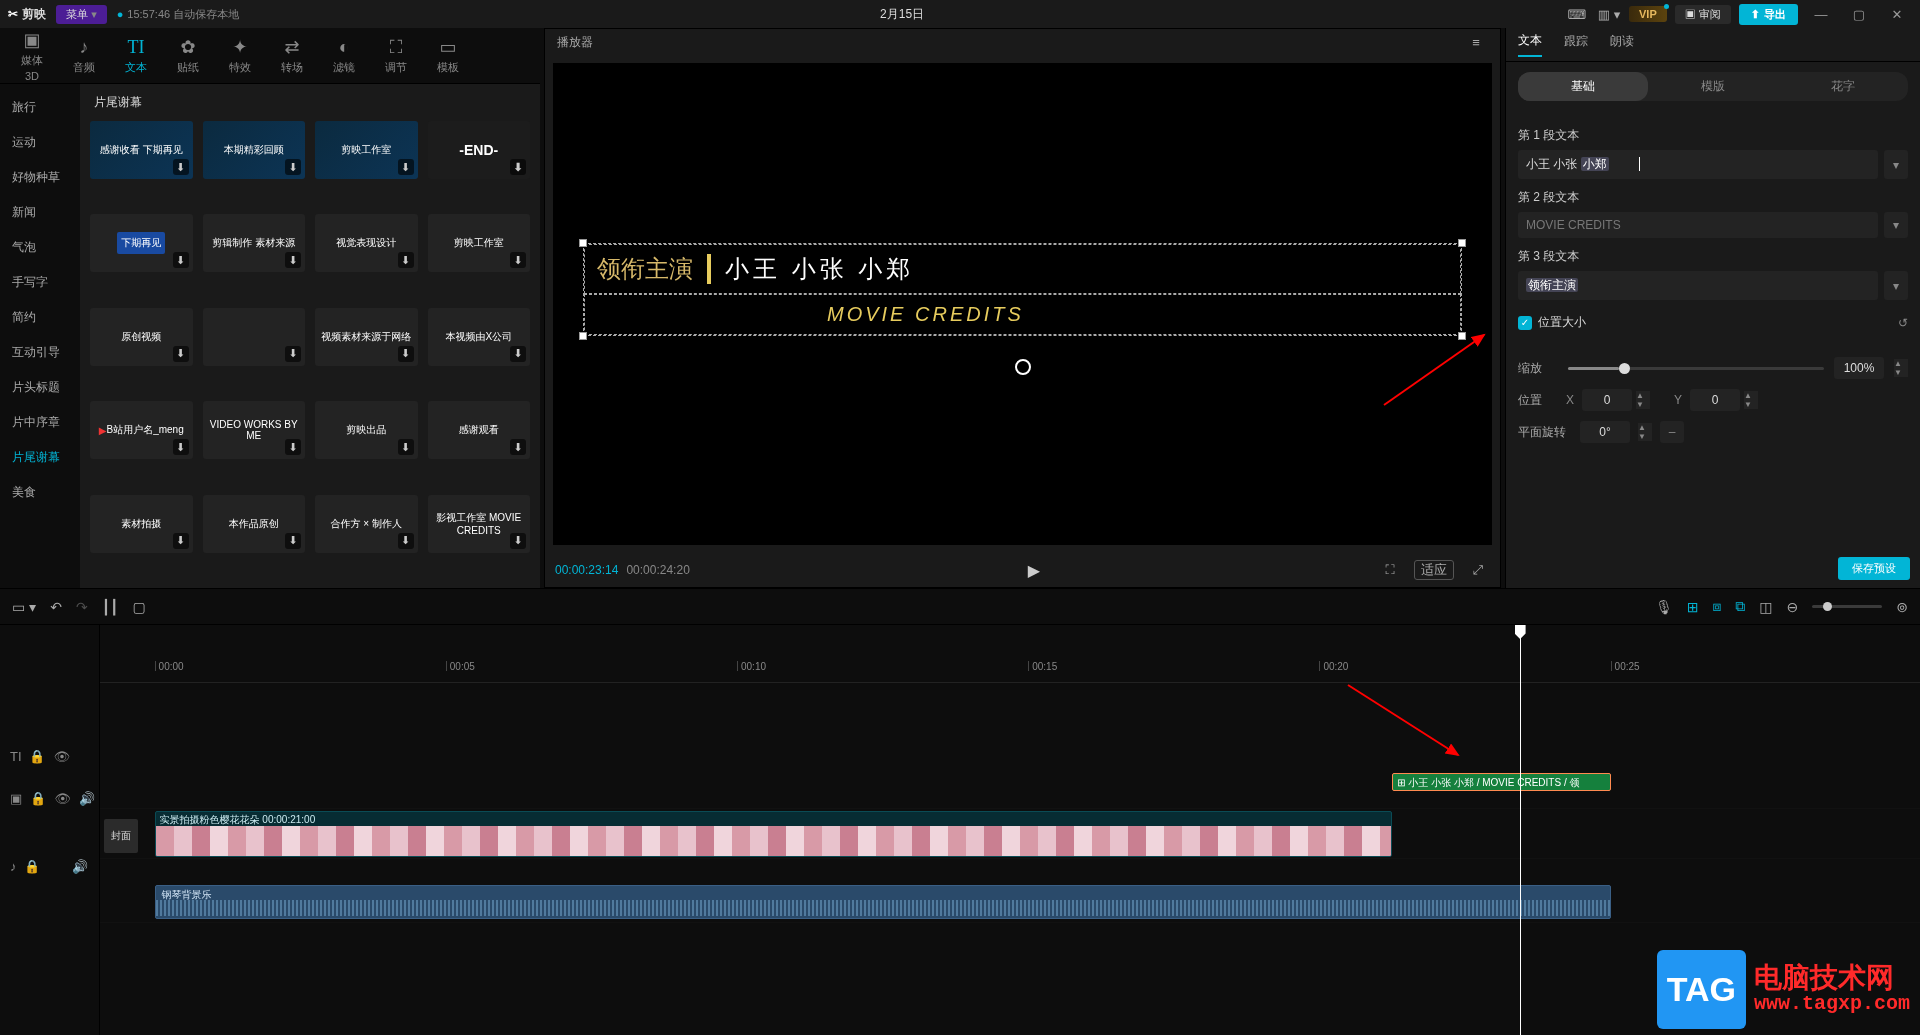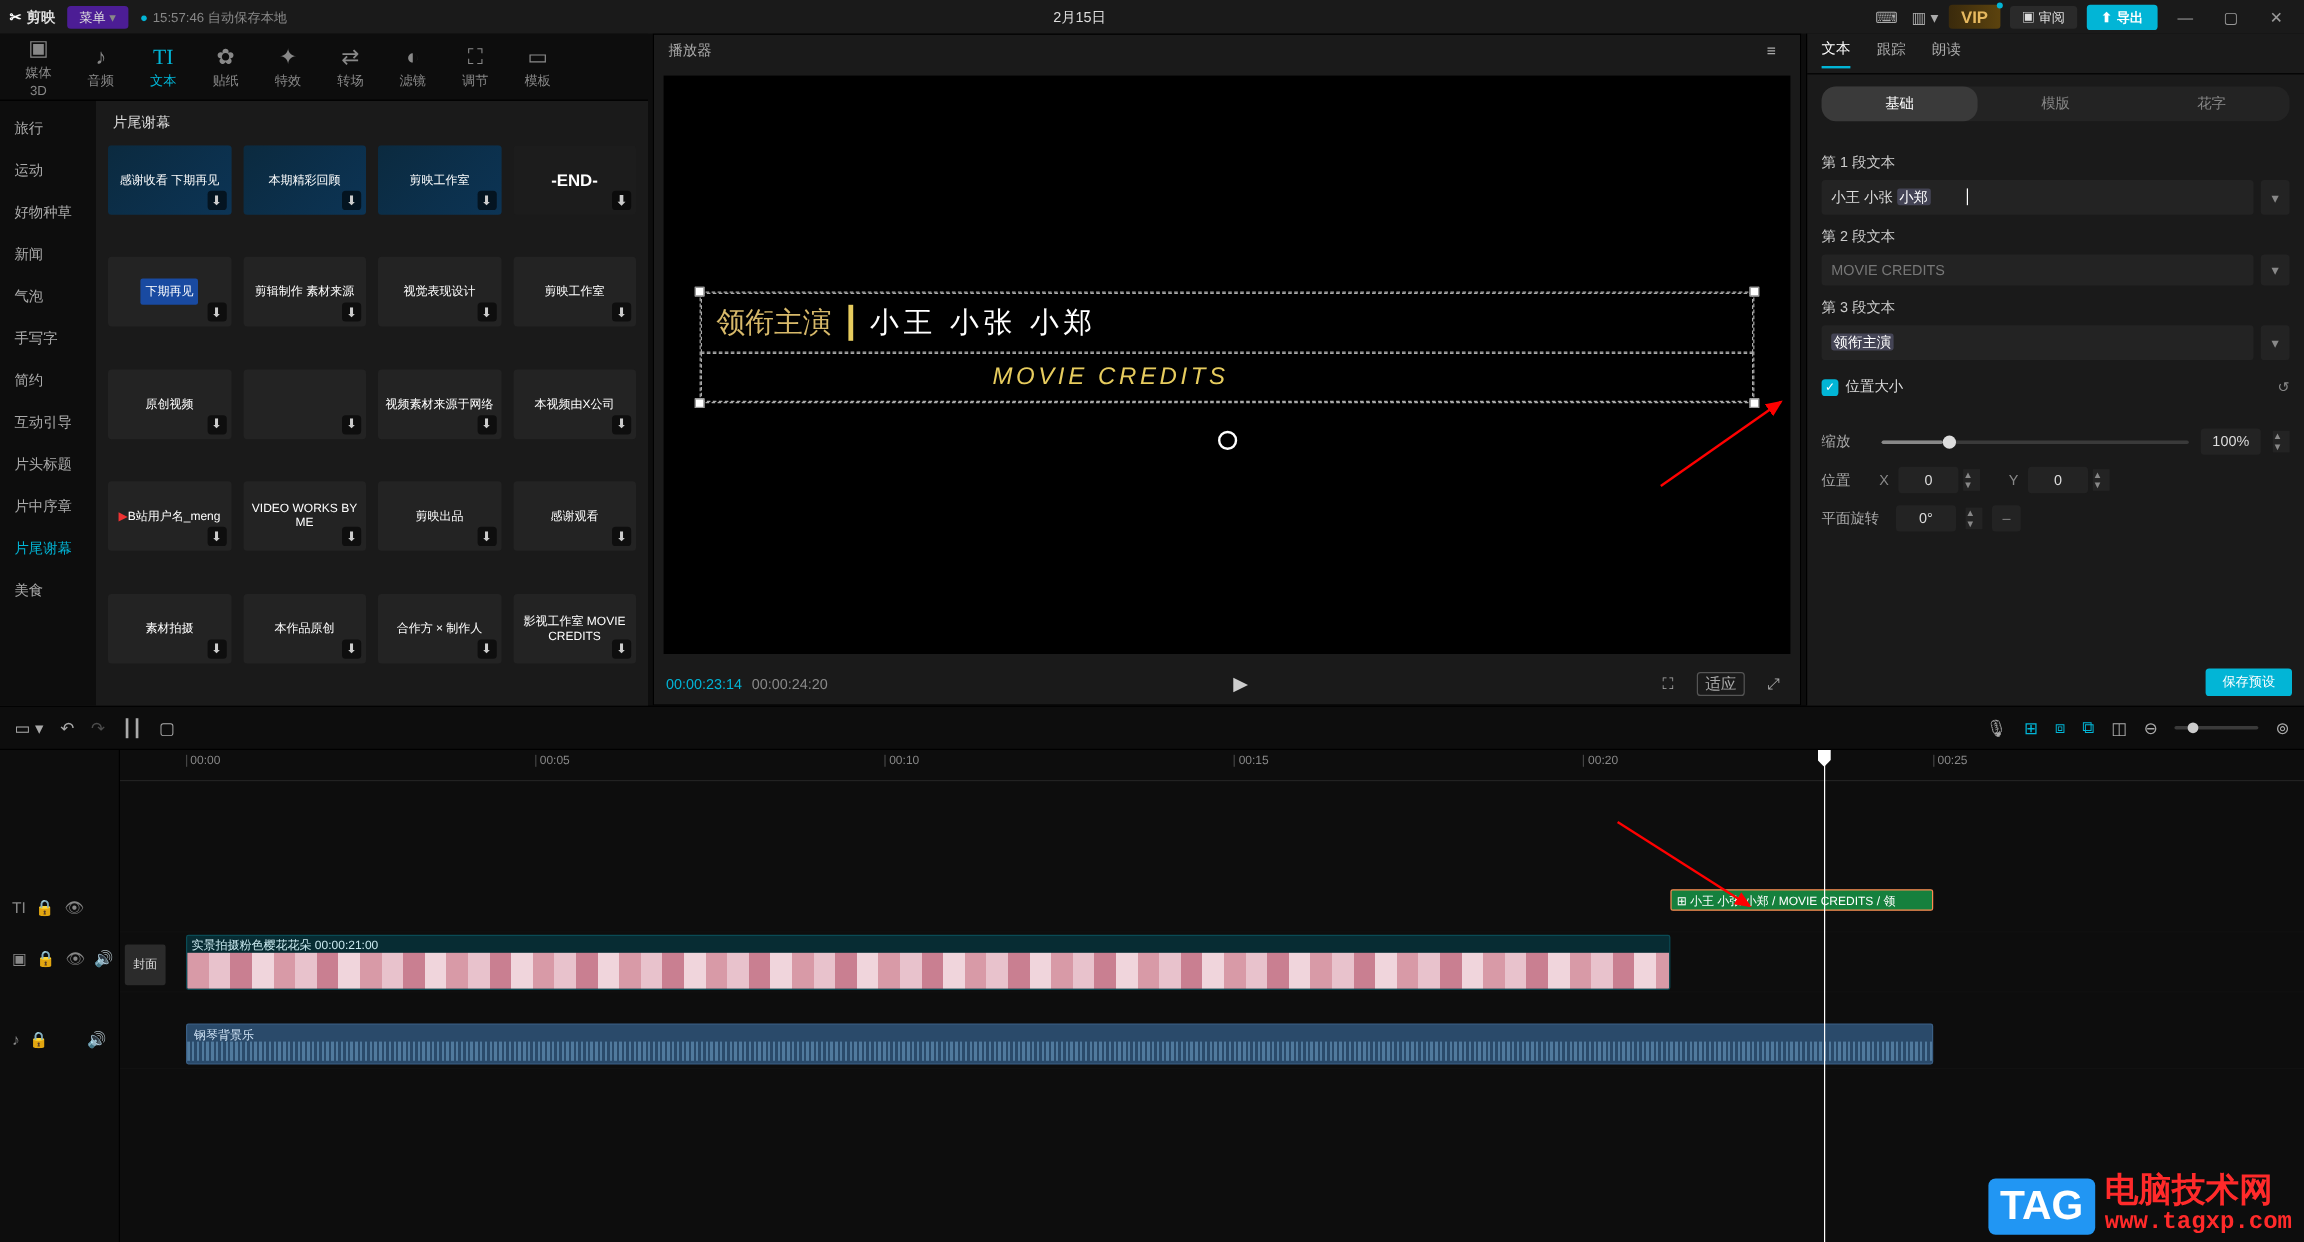--- a/index.html
+++ b/index.html
@@ -35,21 +35,21 @@
 .title-center { flex: 1; text-align: center; font-size: 12px; }
 .title-right { display: flex; align-items: center; gap: 8px; }
 .icon-btn {
   width: 24px; height: 20px;
   display: flex; align-items: center; justify-content: center;
   cursor: pointer; color: #aaa;
   font-size: 13px;
 }
 .vip-badge {
   background: linear-gradient(90deg,#3a2a0c,#5c430e);
-  color: #e7b95f; padding: 2px 10px; border-radius: 3px; font-size: 14px; font-weight: bold;
+  color: #e7b95f; padding: 2px 10px; border-radius: 3px; font-size: 11px; font-weight: bold;
   position: relative;
 }
 .vip-dot{position:absolute;top:-2px;right:-2px;width:5px;height:5px;border-radius:50%;background:#02b5d6;}
 .review-badge { background:#2a2a2a; padding:2px 10px; border-radius:3px; font-size:11px; }
 .export-btn {
   background: #02b5d6; color:#fff; padding:3px 12px; border-radius:3px; font-size:11px; font-weight:bold;
   display:flex; align-items:center; gap:4px;
 }
 .win-btn { width:30px; text-align:center; color:#999; cursor:pointer; font-size:13px; }
 
@@ -172,21 +172,21 @@
 .tl-btn{cursor:pointer;color:#aaa;font-size:14px;}
 .tl-spacer{flex:1;}
 .tl-cyan{color:#02b5d6;}
 .zoom-slider{width:70px;height:3px;background:#3a3a3a;border-radius:2px;position:relative;}
 .zoom-thumb{position:absolute;left:15%;top:-3px;width:9px;height:9px;background:#ccc;border-radius:50%;}
 
 .tl-body{flex:1;display:flex;position:relative;}
 .tl-left{width:100px;background:#0d0d0d;border-right:1px solid #000;}
 .tl-left-row{height:42px;display:flex;align-items:center;gap:8px;padding:0 10px;color:#888;font-size:13px;}
 .tl-tracks{flex:1;position:relative;overflow:hidden;}
-.ruler{height:26px;position:relative;border-bottom:1px solid #222;}
+.ruler{height:26px;position:relative;border-bottom:1px solid #222;margin-top:32px;}
 .ruler-mark{position:absolute;top:4px;font-size:10px;color:#888;border-left:1px solid #444;padding-left:3px;height:10px;}
 .playhead{position:absolute;top:0;bottom:0;width:1px;background:#fff;z-index:10;}
 .playhead-cap{position:absolute;top:0;left:-5px;width:11px;height:14px;background:#fff;clip-path:polygon(0 0,100% 0,100% 60%,50% 100%,0 60%);}
 .track-row{height:42px;position:relative;border-bottom:1px solid rgba(255,255,255,.02);}
 .text-clip{
   position:absolute;top:6px;height:18px;background:#15803d;border:1px solid #ff8a50;
   color:#fff;font-size:10px;padding:2px 4px;white-space:nowrap;overflow:hidden;border-radius:2px;
 }
 .video-clip{
   position:absolute;top:2px;height:46px;background:#072c33;border:1px solid #0a4b55;border-radius:2px;overflow:hidden;
@@ -204,21 +204,21 @@
 }
 .audio-label{position:absolute;top:2px;left:6px;color:#cfe2f4;font-size:10px;}
 .wave{position:absolute;left:0;right:0;bottom:2px;height:16px;
   background:repeating-linear-gradient(90deg,#6a9ac0 0 2px,transparent 2px 4px);
   opacity:.6;}
 
 
 .watermark{
   position:absolute;right:10px;bottom:6px;display:flex;align-items:center;gap:8px;z-index:50;
 }
-.wm-tag{background:#2196f3;color:#fff;font-weight:bold;font-size:34px;padding:4px 10px;border-radius:6px;}
+.wm-tag{background:#2196f3;color:#fff;font-weight:bold;font-size:34px;padding:20px 10px;border-radius:6px;}
 .wm-text{color:#ff2a2a;font-weight:bold;font-size:28px;display:flex;flex-direction:column;line-height:1;font-family:Liberation Mono, monospace;}
 .wm-url{color:#ff2a2a;font-size:20px;}
 
 .red-arrow2{position:absolute;z-index:40;pointer-events:none;}
 
 .sel{background:#445 !important;color:#fff;border-radius:2px;padding:0 2px;}
 </style>
 </head>
 <body>
 

